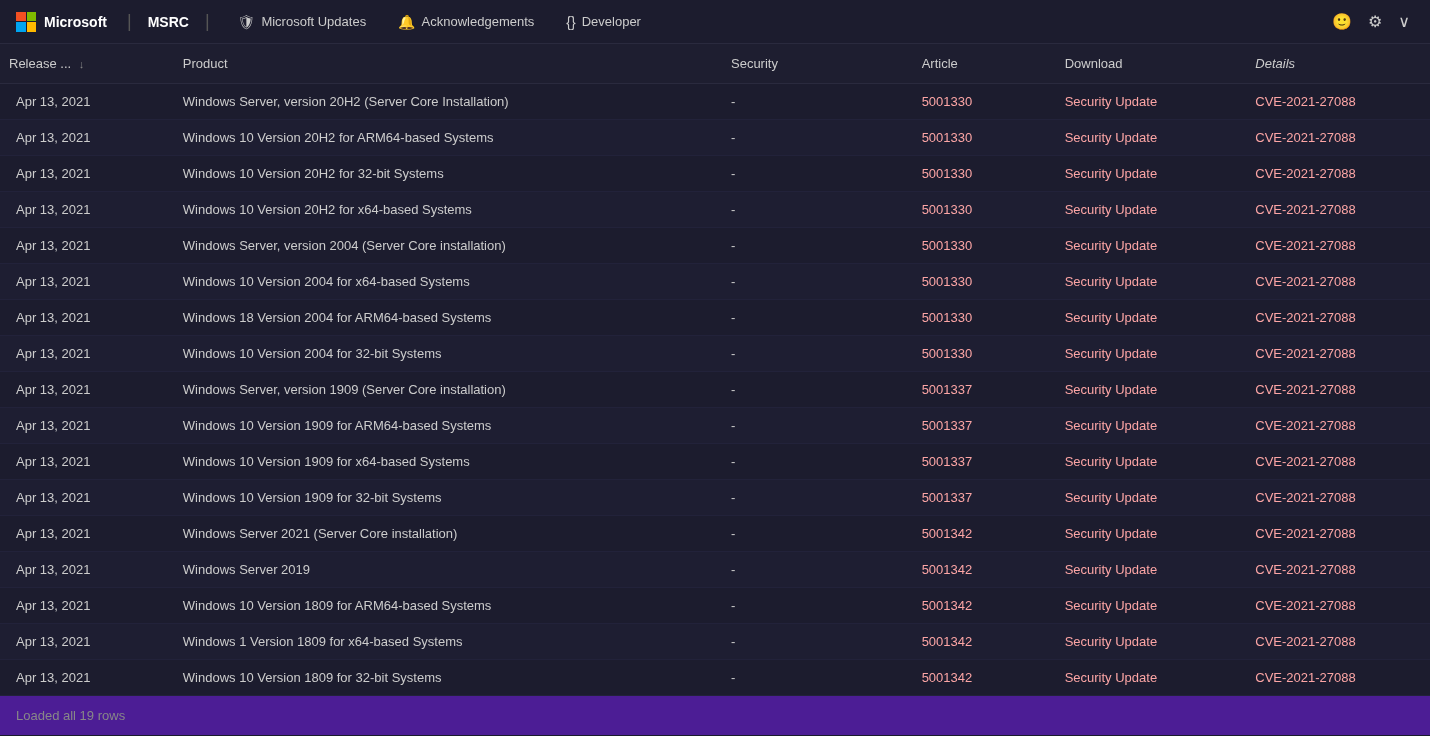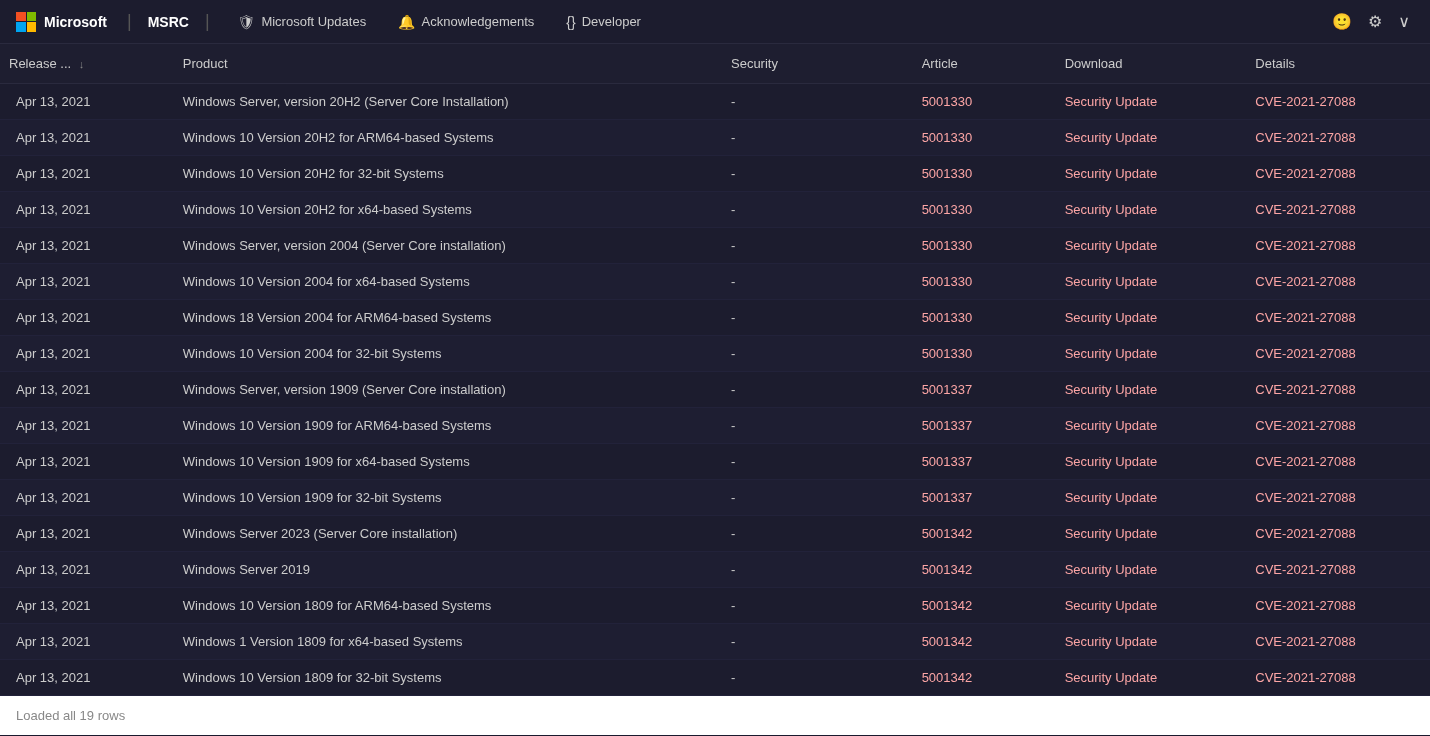--- a/index.html
+++ b/index.html
@@ -156,31 +156,31 @@
     .link-blue {
       color: #fca5a5;
       text-decoration: none;
       cursor: pointer;
     }
 
     .footer-row {
       padding: 12px 16px;
       color: #888;
       font-size: 13px;
-      background-color: #ffffff;
+      background-color: #4c1d95;
       text-align: left;
     }
 
     
     .col-release { width: 140px; padding-left: 9px; }
     .col-product { width: 460px; }
     .col-platform { width: 160px; }
     .col-article { width: 120px; }
     .col-download { width: 160px; }
-    .col-details { width: 160px; }
+    .col-details { width: 160px; font-style: italic; }
   </style>
 </head>
 <body>
 
 <nav class="navbar">
   <div class="nav-microsoft">
     <div class="ms-logo">
       <div class="ms-logo-q1"></div>
       <div class="ms-logo-q2"></div>
       <div class="ms-logo-q3"></div>
@@ -328,21 +328,21 @@
         <tr>
           <td>Apr 13, 2021</td>
           <td>Windows 10 Version 1909 for 32-bit Systems</td>
           <td>-</td>
           <td><a class="link-blue">5001337</a></td>
           <td><a class="link-blue">Security Update</a></td>
           <td><a class="link-blue">CVE-2021-27088</a></td>
         </tr>
         <tr>
           <td>Apr 13, 2021</td>
-          <td>Windows Server 2023 (Server Core installation)</td>
+          <td>Windows Server 2021 (Server Core installation)</td>
           <td>-</td>
           <td><a class="link-blue">5001342</a></td>
           <td><a class="link-blue">Security Update</a></td>
           <td><a class="link-blue">CVE-2021-27088</a></td>
         </tr>
         <tr>
           <td>Apr 13, 2021</td>
           <td>Windows Server 2019</td>
           <td>-</td>
           <td><a class="link-blue">5001342</a></td>

